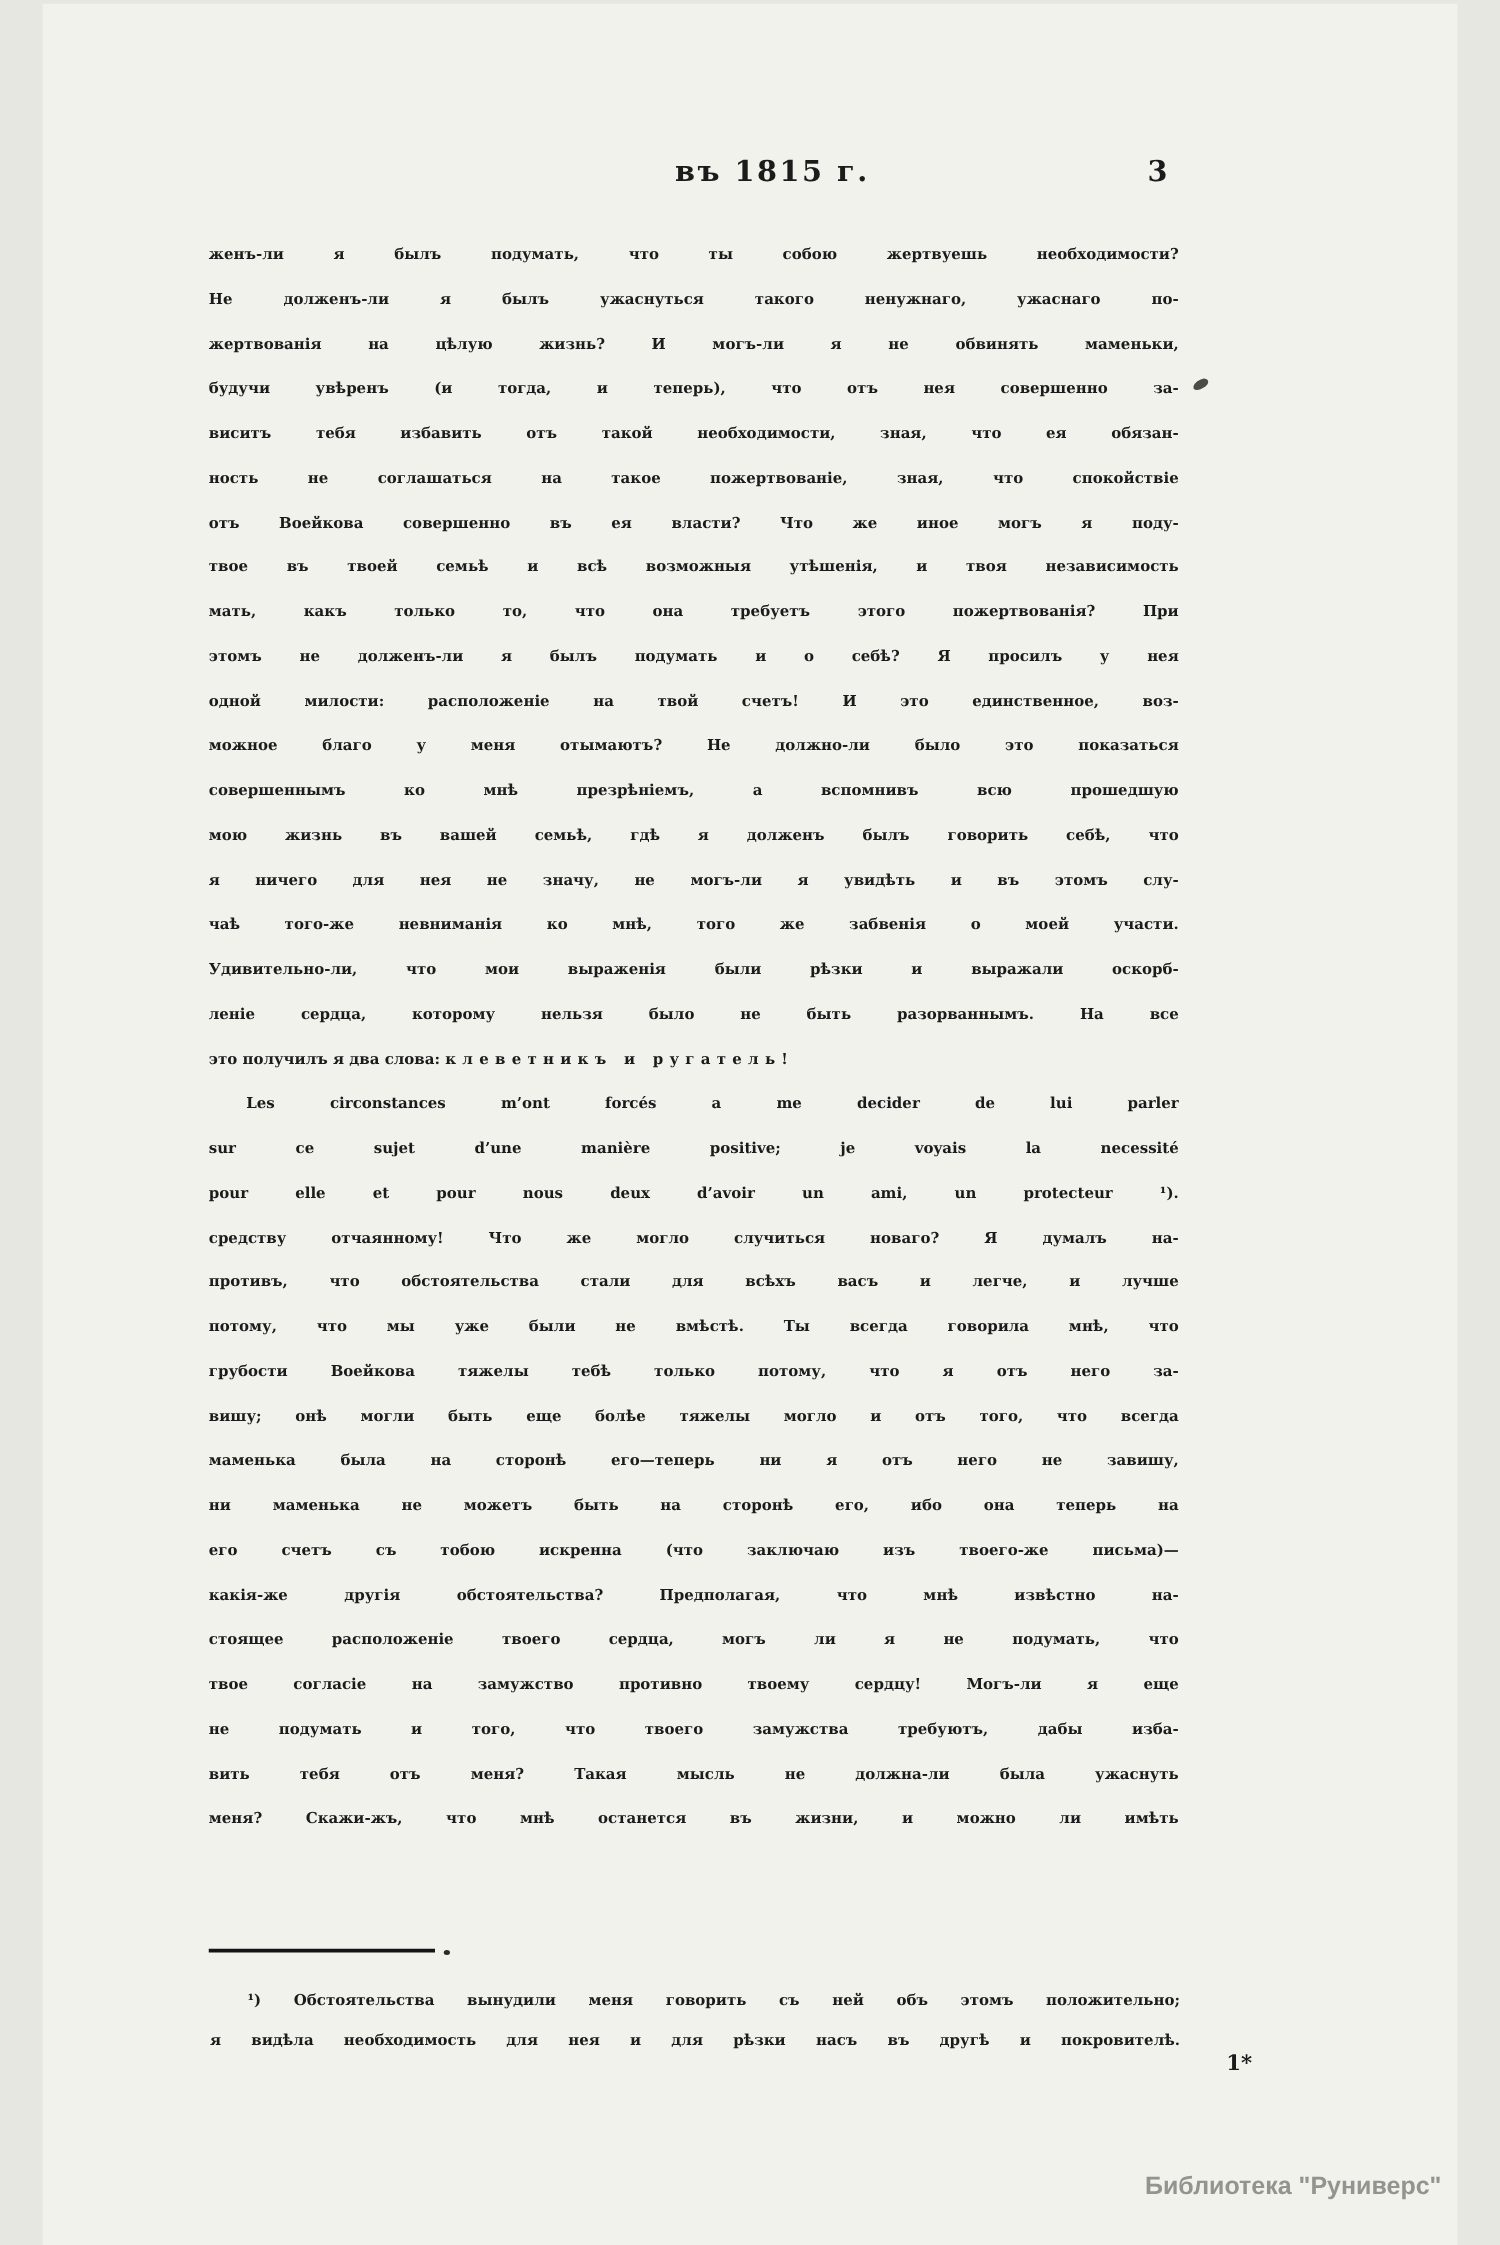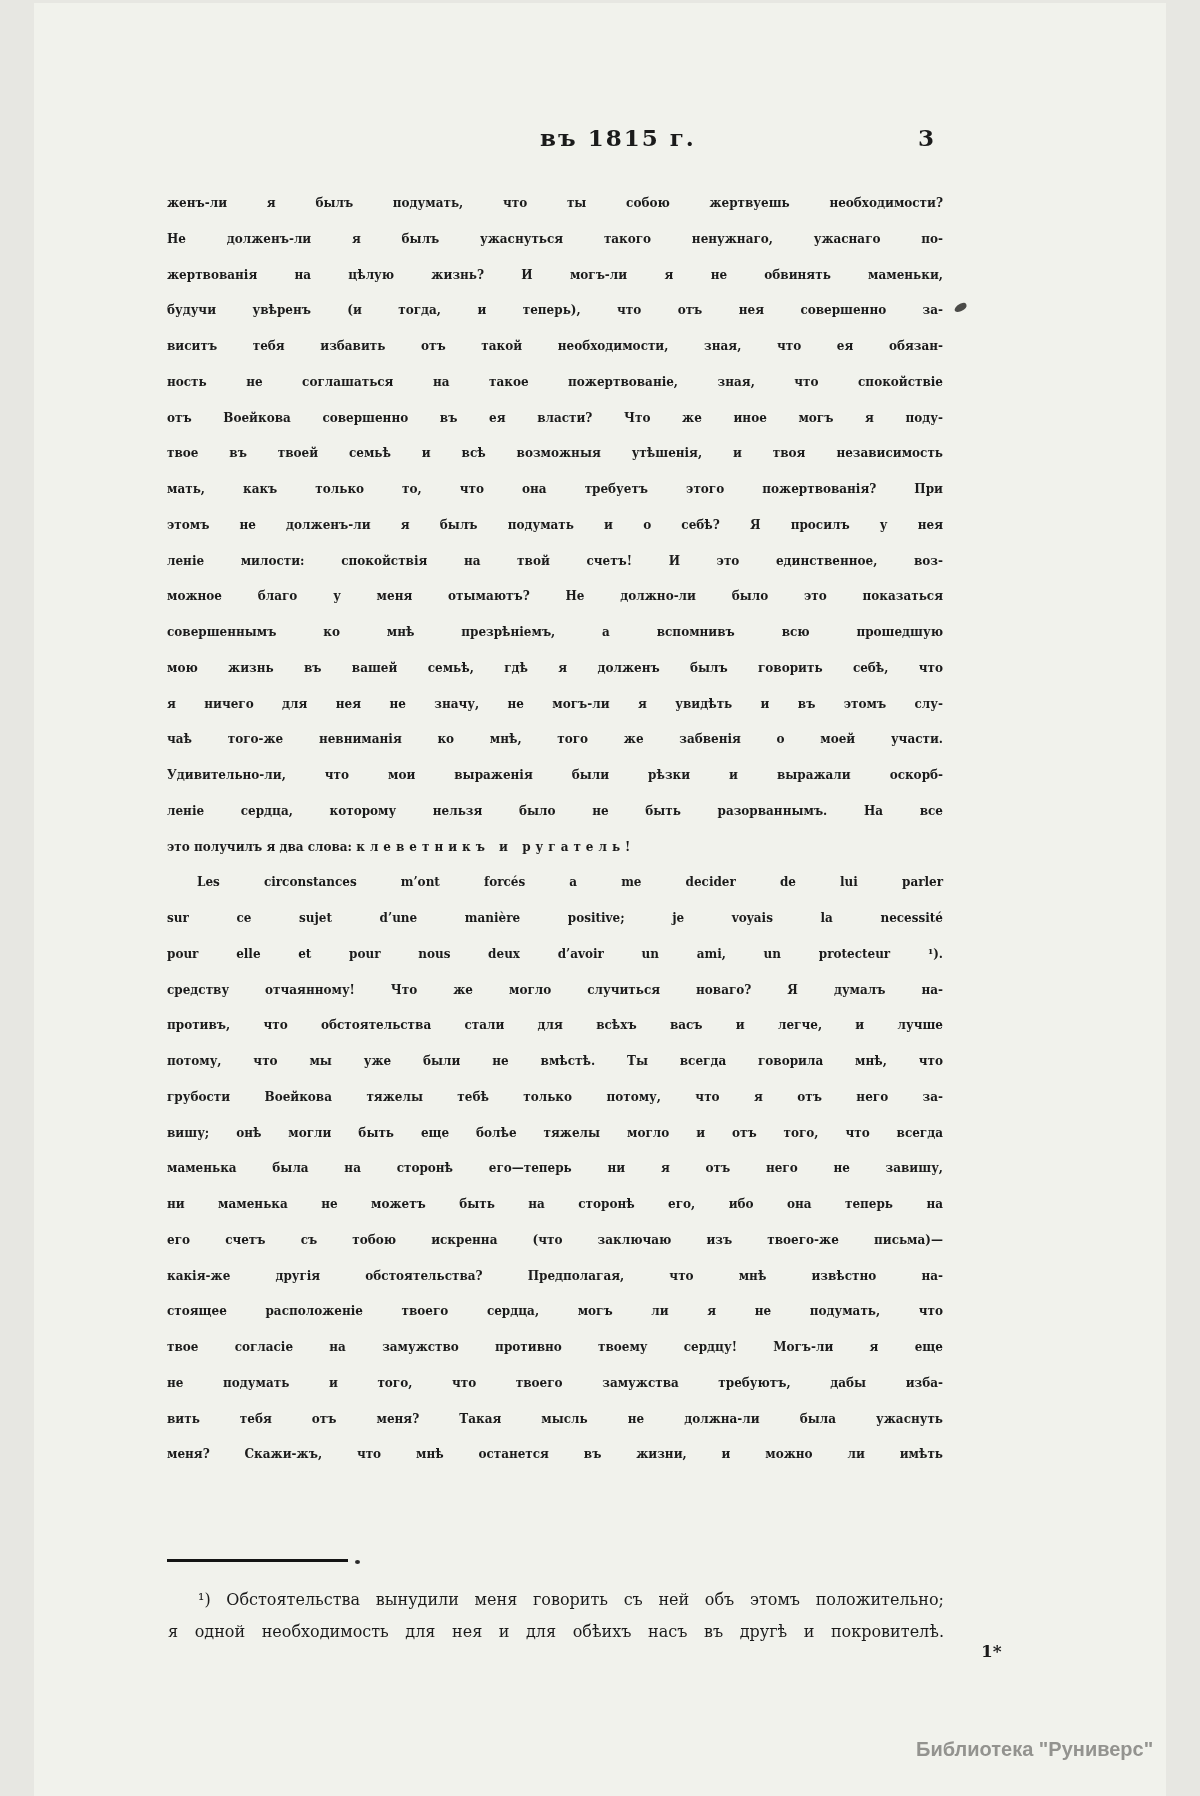--- a/index.html
+++ b/index.html
@@ -63,21 +63,21 @@
   .rule-dot {
     position: absolute;
     top: 1557px; left: 321px;
     width: 5px; height: 4px;
     background: #2a2a2a;
     border-radius: 50%;
   }
   .footnote {
     position: absolute;
     top: 1581px; left: 134px; width: 776px;
-    font-size: 16px; font-weight: normal;
+    font-size: 12px; font-weight: bold;
     line-height: 32px;
   }
   .signature-mark {
     position: absolute;
     top: 1638px; left: 947px;
     font-size: 17px; font-weight: bold;
   }
   .watermark {
     position: absolute;
     top: 1735px; left: 882px;
@@ -104,21 +104,21 @@
       <div class="line">женъ-ли я былъ подумать, что ты собою жертвуешь необходимости?</div>
       <div class="line">Не долженъ-ли я былъ ужаснуться такого ненужнаго, ужаснаго по-</div>
       <div class="line">жертвованія на цѣлую жизнь? И могъ-ли я не обвинять маменьки,</div>
       <div class="line">будучи увѣренъ (и тогда, и теперь), что отъ нея совершенно за-</div>
       <div class="line">виситъ тебя избавить отъ такой необходимости, зная, что ея обязан-</div>
       <div class="line">ность не соглашаться на такое пожертвованіе, зная, что спокойствіе</div>
       <div class="line">отъ Воейкова совершенно въ ея власти? Что же иное могъ я поду-</div>
       <div class="line">твое въ твоей семьѣ и всѣ возможныя утѣшенія, и твоя независимость</div>
       <div class="line">мать, какъ только то, что она требуетъ этого пожертвованія? При</div>
       <div class="line">этомъ не долженъ-ли я былъ подумать и о себѣ? Я просилъ у нея</div>
-      <div class="line">леніе милости: спокойствія на твой счетъ! И это единственное, воз-</div>
+      <div class="line">одной милости: расположеніе на твой счетъ! И это единственное, воз-</div>
       <div class="line">можное благо у меня отымаютъ? Не должно-ли было это показаться</div>
       <div class="line">совершеннымъ ко мнѣ презрѣніемъ, а вспомнивъ всю прошедшую</div>
       <div class="line">мою жизнь въ вашей семьѣ, гдѣ я долженъ былъ говорить себѣ, что</div>
       <div class="line">я ничего для нея не значу, не могъ-ли я увидѣть и въ этомъ слу-</div>
       <div class="line">чаѣ того-же невниманія ко мнѣ, того же забвенія о моей участи.</div>
       <div class="line">Удивительно-ли, что мои выраженія были рѣзки и выражали оскорб-</div>
       <div class="line">леніе сердца, которому нельзя было не быть разорваннымъ. На все</div>
       <div class="line no-justify"><span>это получилъ я два слова: </span><span class="emphasized">клеветникъ и ругатель</span><span>!</span></div>
     </div>
     <div>
@@ -140,20 +140,20 @@
       <div class="line">вить тебя отъ меня? Такая мысль не должна-ли была ужаснуть</div>
       <div class="line">меня? Скажи-жъ, что мнѣ останется въ жизни, и можно ли имѣть</div>
     </div>
   </div>
 
   <div class="footnote-rule"></div>
   <div class="rule-dot"></div>
 
   <div class="footnote">
     <div class="line first-indent">¹) Обстоятельства вынудили меня говорить съ ней объ этомъ положительно;</div>
-    <div class="line">я одной необходимость для нея и для обѣихъ насъ въ другѣ и покровителѣ.</div>
+    <div class="line">я видѣла необходимость для нея и для рѣзки насъ въ другѣ и покровителѣ.</div>
   </div>
 
   <div class="signature-mark">1*</div>
 
   <div class="watermark">Библиотека "Руниверс"</div>
 
 </div>
 
 </body></html>

